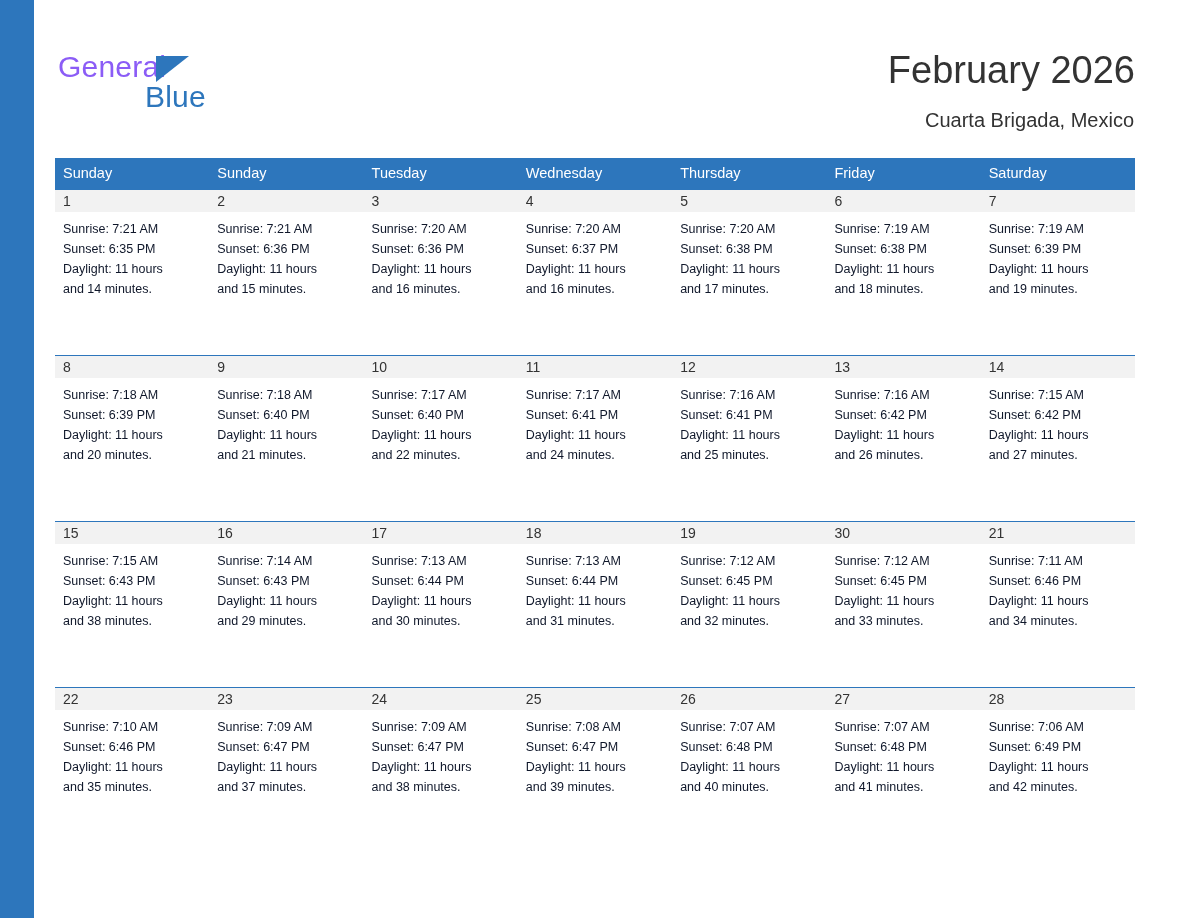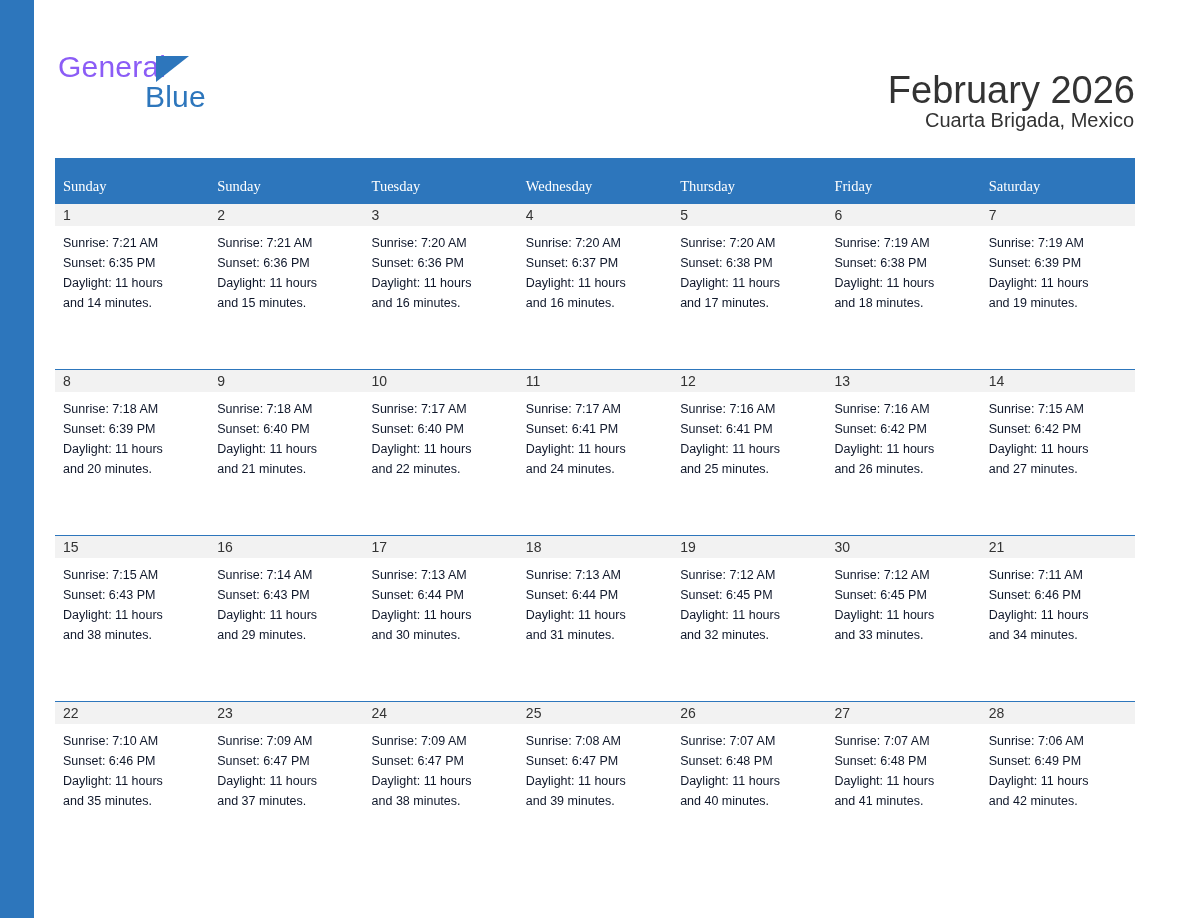--- a/index.html
+++ b/index.html
@@ -69,21 +69,20 @@
     border-left: 33px solid #2d76bc;
     border-bottom: 26px solid transparent;
   }
   .title {
     position: absolute;
     right: 0;
     top: 49px;
     font-size: 38px;
     color: #333333;
     text-align: center;
-    margin-top: 20px;
   }
   .subtitle {
     position: absolute;
     right: 1px;
     top: 109px;
     font-size: 20px;
     color: #333333;
     text-align: left;
   }
   
@@ -94,24 +93,23 @@
     width: 1080px;
     border-collapse: collapse;
     table-layout: fixed;
   }
   .calendar th {
     background: #2d76bc;
     color: #ffffff;
     font-size: 14.5px;
     font-weight: normal;
     text-align: left;
-    padding: 20px 0 8px 8px;
+    padding: 7px 0 8px 8px;
     height: 31px;
     border: none;
-    font-family: Liberation Serif, serif;
   }
   .calendar td {
     vertical-align: top;
     width: 154.3px;
     height: 166px;
     padding: 0;
     border: none;
     background: #ffffff;
   }
   .cell {

